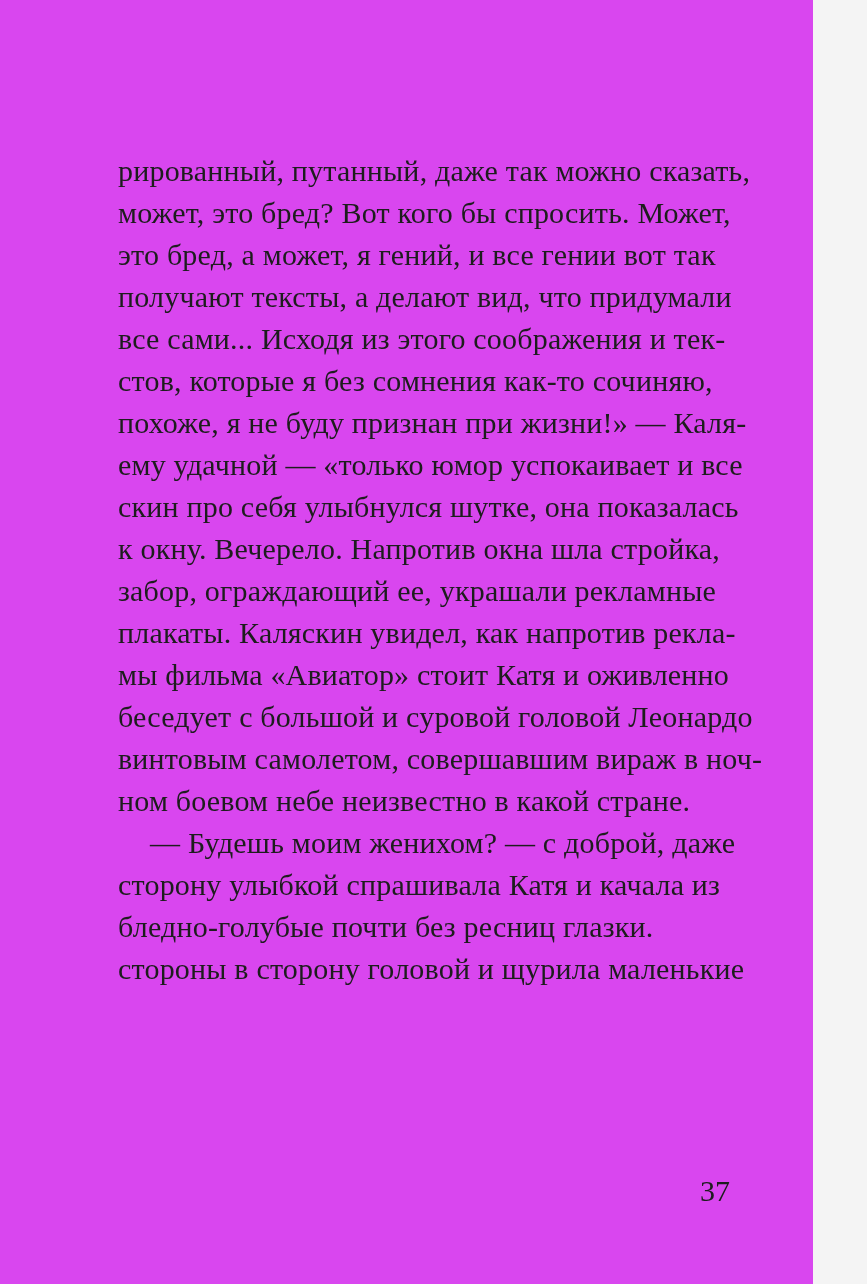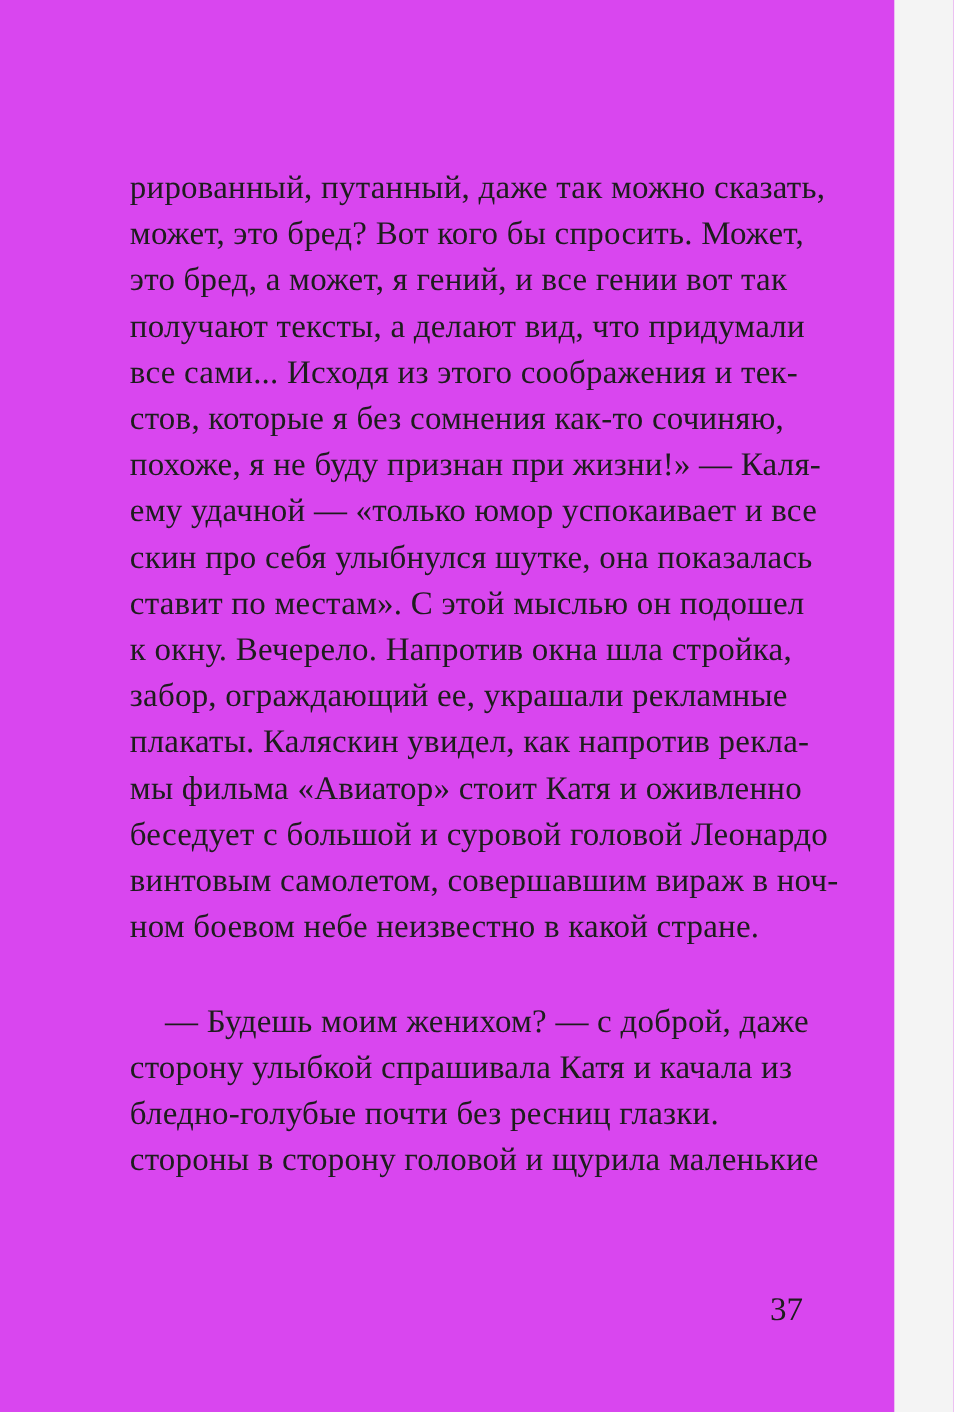--- a/index.html
+++ b/index.html
@@ -27,21 +27,20 @@
     width: 660px;
     font-size: 30px;
     line-height: 42px;
     letter-spacing: 0.2px;
   }
   .paragraph {
     margin: 0;
     padding: 0;
   }
   .paragraph + .paragraph {
-    margin-top: 44px;
   }
   .text-line {
     white-space: nowrap;
     height: 42px;
   }
   .paragraph.indented .text-line:first-child {
     padding-left: 32px;
   }
   .page-number {
     position: absolute;
@@ -62,21 +61,20 @@
     <div class="paragraph">
       <div class="text-line">рированный, путанный, даже так можно сказать,</div>
       <div class="text-line">может, это бред? Вот кого бы спросить. Может,</div>
       <div class="text-line">это бред, а может, я гений, и все гении вот так</div>
       <div class="text-line">получают тексты, а делают вид, что придумали</div>
       <div class="text-line">все сами... Исходя из этого соображения и тек-</div>
       <div class="text-line">стов, которые я без сомнения как-то сочиняю,</div>
       <div class="text-line">похоже, я не буду признан при жизни!» — Каля-</div>
       <div class="text-line">ему удачной — «только юмор успокаивает и все</div>
       <div class="text-line">скин про себя улыбнулся шутке, она показалась</div>
-      <div class="text-line">ставит по местам». С этой мыслью он подошел</div>
       <div class="text-line">к окну. Вечерело. Напротив окна шла стройка,</div>
       <div class="text-line">забор, ограждающий ее, украшали рекламные</div>
       <div class="text-line">плакаты. Каляскин увидел, как напротив рекла-</div>
       <div class="text-line">мы фильма «Авиатор» стоит Катя и оживленно</div>
       <div class="text-line">беседует с большой и суровой головой Леонардо</div>
       <div class="text-line">винтовым самолетом, совершавшим вираж в ноч-</div>
       <div class="text-line">ном боевом небе неизвестно в какой стране.</div>
     </div>
 
     <div class="paragraph indented">

